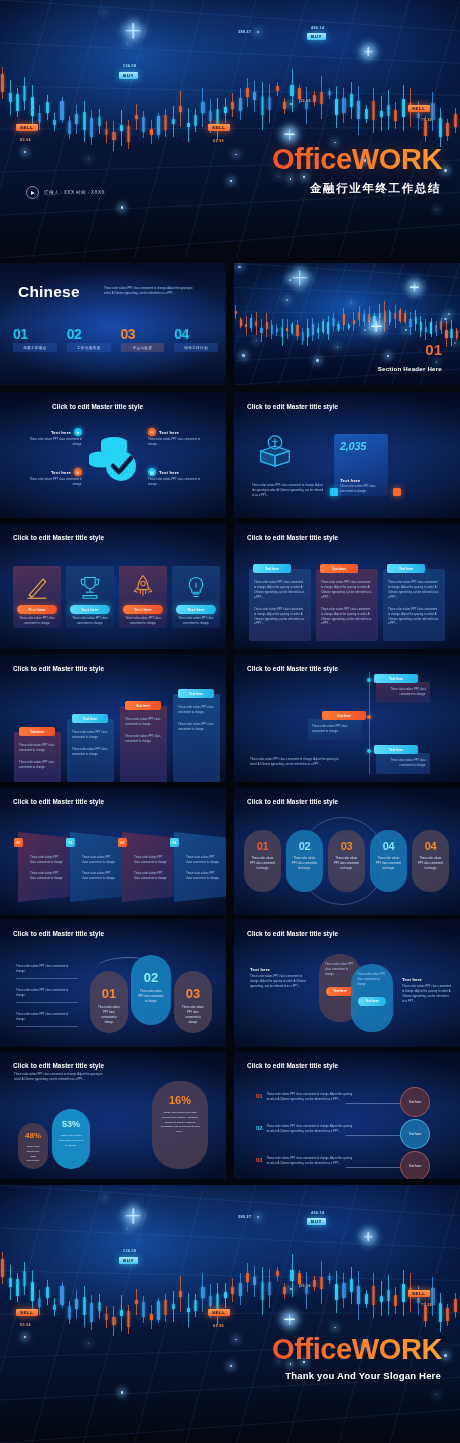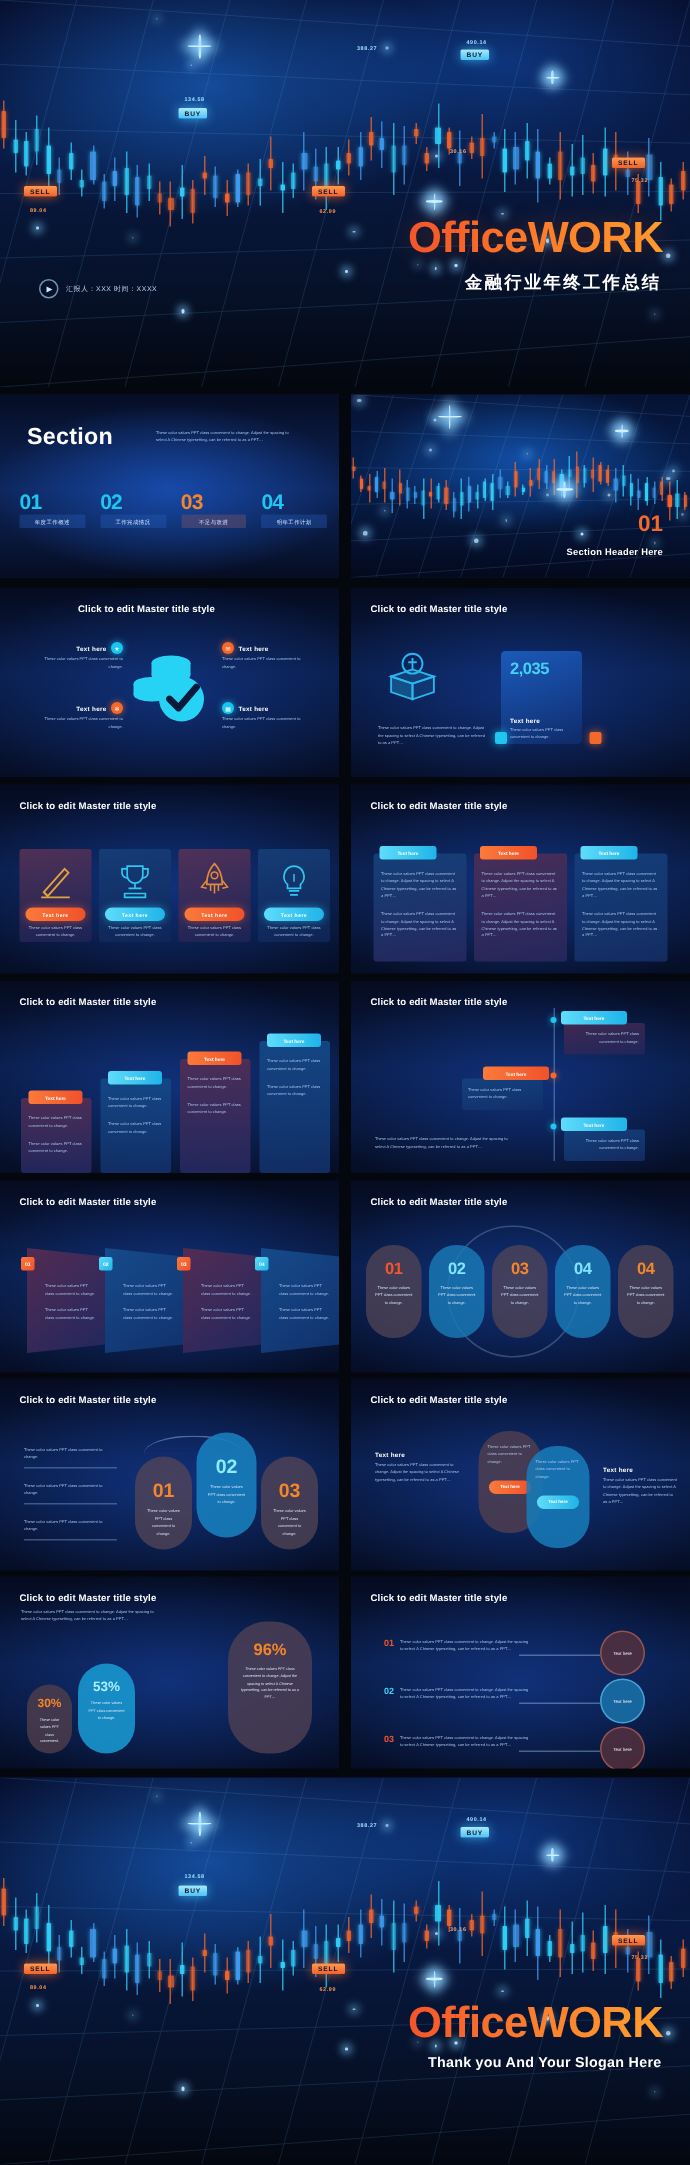--- a/index.html
+++ b/index.html
@@ -375,21 +375,21 @@
           <span class="play-tri"></span>
         </span>
       <span class="presenter-text">汇报人：XXX  时间：XXXX</span>
     </div>
   </div>
 
   <div class="row" style="top:263px;height:122px;">
 
     <div class="half slide">
       <div class="contents-inner"></div>
-      <div class="contents-title">Section</div>
+      <div class="contents-title">Chinese</div>
       <div class="contents-desc lorem">These color values PPT class convenient to change. Adjust the spacing to select A Chinese typesetting, can be referred to as a PPT…</div>
       <div class="toc">
         <div class="toc-item">
           <div class="toc-num" style="color:#1fc6f0;">01</div>
           <div class="toc-lbl">年度工作概述</div>
         </div>
         <div class="toc-item">
           <div class="toc-num" style="color:#1fc6f0;">02</div>
           <div class="toc-lbl">工作完成情况</div>
         </div>
@@ -589,21 +589,21 @@
       <div class="c-title">Click to edit Master title style</div>
       <svg style="position:absolute;left:22px;top:40px;" width="38" height="38" viewBox="0 0 40 40">
         <circle cx="20" cy="11" r="7" stroke="#29b7ee" stroke-width="1.3" fill="none"></circle>
         <path d="M20 7 v8 M17 10 h6" stroke="#29b7ee" stroke-width="1.3"></path>
         <path d="M5 20 l15 -5 l15 5 l-15 5 z" stroke="#29b7ee" stroke-width="1.3" fill="rgba(41,183,238,.18)"></path>
         <path d="M5 20 v11 l15 5 v-11 z" stroke="#29b7ee" stroke-width="1.3" fill="rgba(41,183,238,.3)"></path>
         <path d="M35 20 v11 l-15 5 v-11 z" stroke="#29b7ee" stroke-width="1.3" fill="rgba(41,183,238,.12)"></path>
       </svg>
       <div class="lorem" style="position:absolute;left:18px;top:92px;width:74px;">These color values PPT class convenient to change. Adjust the spacing to select A Chinese typesetting, can be referred to as a PPT…</div>
 
-      <div class="stat-card cyan" style="left:100px;top:42px;">
+      <div class="stat-card cyan" style="left:100px;top:42px;font-style:italic;">
         <div class="stat-num" style="color:#45d2f7;">2,035</div>
         <div class="th" style="margin-top:26px;">Text here</div>
         <div class="lorem" style="margin-top:2px;">These color values PPT class convenient to change.</div>
       </div>
       <div class="stat-chip" style="left:96px;top:96px;background:#1fc6f0;box-shadow:0 0 6px rgba(31,198,240,.8);"></div>
 
       <div class="stat-chip" style="left:159px;top:96px;background:#f4692b;box-shadow:0 0 6px rgba(244,105,43,.8);"></div>
     </div>
   </div>
 
@@ -830,29 +830,29 @@
       </div>
     </div>
   </div>
 
   <div class="row" style="top:1051px;height:128px;">
     <div class="half slide c-slide">
       <div class="c-title">Click to edit Master title style</div>
       <div class="lorem" style="position:absolute;left:14px;top:22px;width:92px;">These color values PPT class convenient to change. Adjust the spacing to select A Chinese typesetting, can be referred to as a PPT…</div>
 
       <div class="pct" style="left:18px;top:72px;width:30px;height:46px;background:rgba(80,62,76,.8);padding-top:9px;">
-        <div class="v" style="font-size:8px;color:#f4862b;">30%</div>
+        <div class="v" style="font-size:8px;color:#f4862b;">48%</div>
         <div class="t">These color values PPT class convenient.</div>
       </div>
       <div class="pct" style="left:52px;top:58px;width:38px;height:60px;background:rgba(24,150,206,.9);padding-top:11px;">
         <div class="v" style="font-size:9px;color:#a9f0ff;">53%</div>
         <div class="t">These color values PPT class convenient to change.</div>
       </div>
       <div class="pct" style="left:152px;top:30px;width:56px;height:88px;background:rgba(78,64,84,.82);padding-top:14px;">
-        <div class="v" style="font-size:11px;color:#f4862b;">96%</div>
+        <div class="v" style="font-size:11px;color:#f4862b;">16%</div>
         <div class="t">These color values PPT class convenient to change. Adjust the spacing to select A Chinese typesetting, can be referred to as a PPT…</div>
       </div>
     </div>
 
     <div class="half slide c-slide">
       <div class="c-title">Click to edit Master title style</div>
 
       <div class="lrow" style="left:22px;top:42px;width:110px;">
         <span class="lnum" style="color:#f4552b;">01</span>
         <span class="lorem" style="width:86px;">These color values PPT class convenient to change. Adjust the spacing to select A Chinese typesetting, can be referred to as a PPT…</span>

